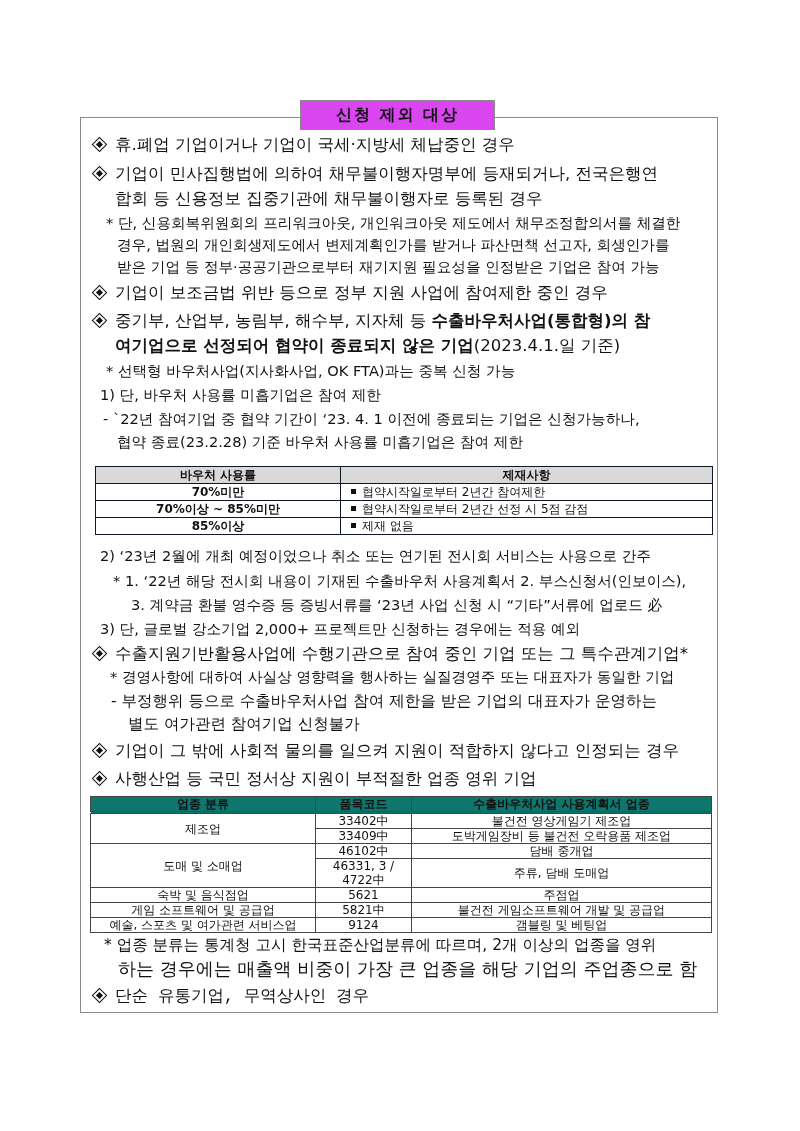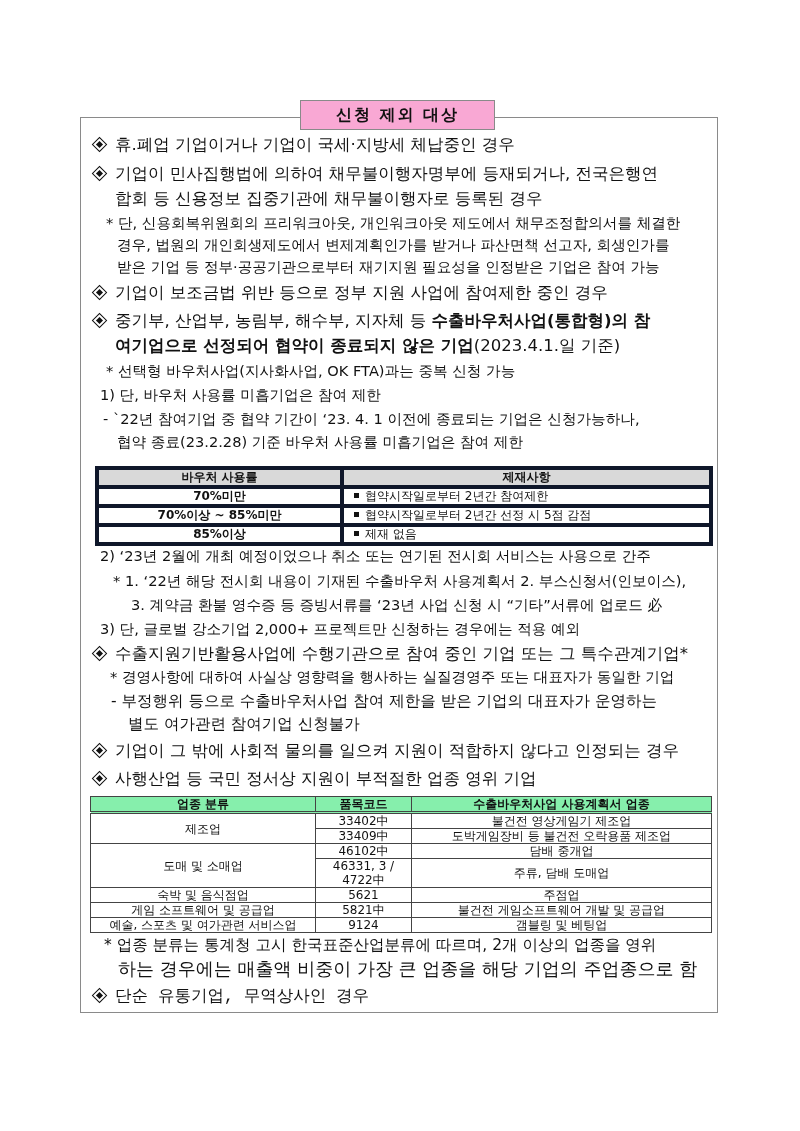--- a/index.html
+++ b/index.html
@@ -6,21 +6,21 @@
     html, body { width: 800px; height: 1131px; background: #ffffff; }
     body { position: relative; font-family: "DejaVu Sans", "Liberation Sans", sans-serif; color: #111; }
     .page { position: absolute; left: 0; top: 0; width: 800px; height: 1131px; }
 
     .frame {
       position: absolute; left: 80px; top: 117px; width: 638px; height: 896px;
       border: 1.5px solid #8a8a8a;
     }
     .title-tab {
       position: absolute; left: 300px; top: 100px; width: 195px; height: 30px;
-      background: #f9a8d4; border: 1.5px solid #8a8a8a;
+      background: #d946ef; border: 1.5px solid #8a8a8a;
       display: flex; align-items: center; justify-content: center;
       font-size: 16px; font-weight: bold; letter-spacing: 2px; z-index: 2;
     }
 
     .line { position: absolute; white-space: nowrap; font-size: 16.5px; line-height: 22px; }
     .line.small { font-size: 14.6px; line-height: 20px; }
     .diamond {
       display: inline-block; width: 14px; height: 14px; position: relative; margin-right: 9px; vertical-align: -1px;
     }
     .diamond::before {
@@ -28,29 +28,29 @@
       border: 1.3px solid #111; transform: rotate(45deg); background: #fff;
     }
     .diamond::after {
       content: ""; position: absolute; left: 4.5px; top: 4.5px; width: 5px; height: 5px;
       background: #111; transform: rotate(45deg);
     }
     .b { font-weight: bold; }
 
     table { border-collapse: collapse; position: absolute; }
     .t1 { left: 95px; top: 466px; width: 618px; font-size: 12px; }
-    .t1 th, .t1 td { border: 4px solid #0f172a; height: 17px; padding: 0 6px; line-height: 15px; }
+    .t1 th, .t1 td { border: 1px solid #0f172a; height: 17px; padding: 0 6px; line-height: 15px; }
     .t1 th { background: #d9d9d9; font-weight: bold; text-align: center; }
     .t1 td.c1 { text-align: center; font-weight: bold; width: 245px; }
     .t1 td.c2 { text-align: left; padding-left: 10px; }
     .sq { display: inline-block; width: 5px; height: 5px; background: #111; margin-right: 6px; vertical-align: 2px; }
 
     .t2 { left: 90px; top: 796px; width: 622px; font-size: 12px; }
     .t2 th, .t2 td { border: 1px solid #444; height: 15px; padding: 0 4px; line-height: 14px; text-align: center; }
-    .t2 th { background: #86efac; font-weight: bold; border-bottom: 3px double #444; }
+    .t2 th { background: #0f766e; font-weight: bold; border-bottom: 3px double #444; }
     .t2 .w1 { width: 225px; }
     .t2 .w2 { width: 96px; }
   </style>
 </head>
 <body>
 
 <div class="page">
   <div class="frame"></div>
   <div class="title-tab">신청 제외 대상</div>
 

